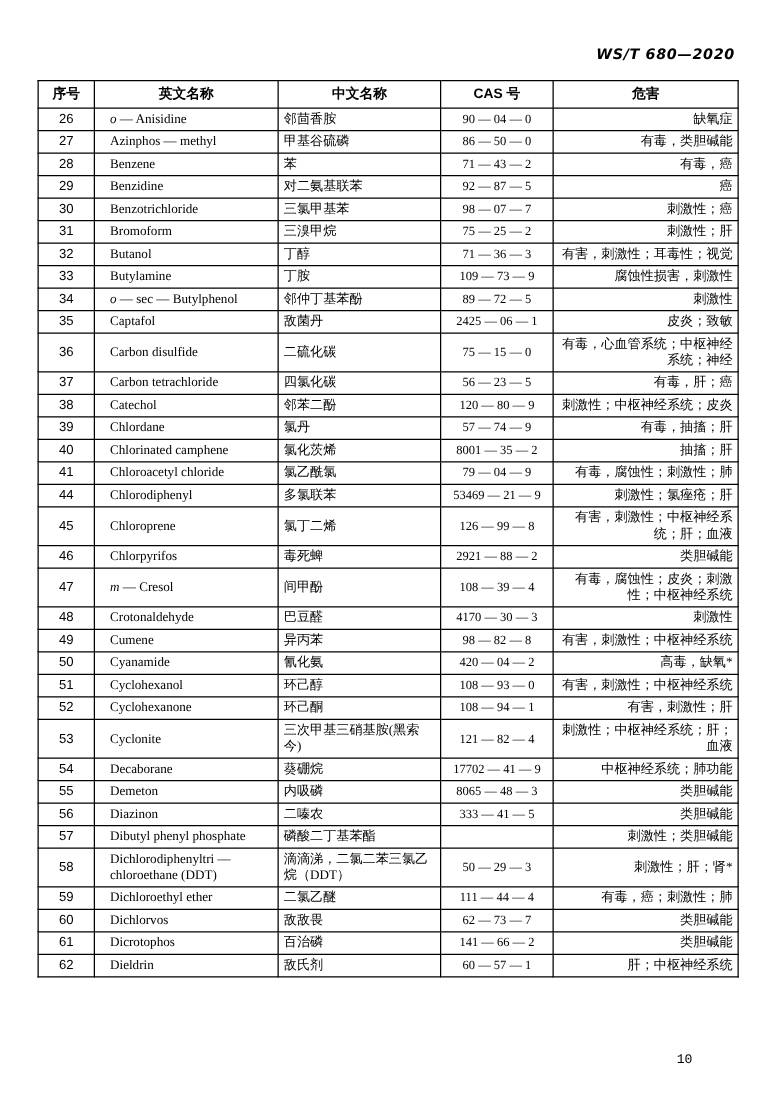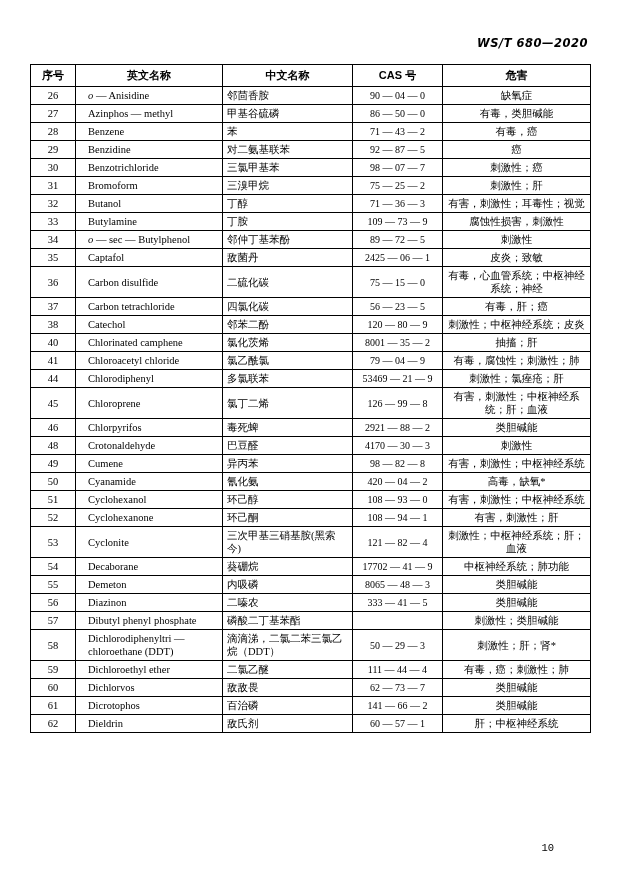--- a/index.html
+++ b/index.html
@@ -35,25 +35,25 @@
     vertical-align:middle;
     overflow:hidden;
   }
   .hazard-table th{
     font-weight:bold;
     text-align:center;
     font-size:11px;
     padding:4px 2px;
     font-family:"Liberation Sans","DejaVu Sans",sans-serif;
   }
-  td.c-no{text-align:center;font-family:Liberation Serif, serif;}
+  td.c-no{text-align:center;font-family:Liberation Sans, sans-serif;}
   td.c-en{text-align:left;font-family:"Liberation Serif","DejaVu Serif",serif;padding-left:12px;}
   td.c-cn{text-align:left;}
   td.c-cas{text-align:center;white-space:nowrap;font-size:10px;}
-  td.c-hz{text-align:center;margin-left:15px;}
+  td.c-hz{text-align:right;margin-left:15px;}
   .page-number{
     position:absolute;
     top:842px;
     right:64px;
     font-size:10.5px;
     font-family:Liberation Mono, monospace;
   }
 </style>
 </head>
 <body>
@@ -163,20 +163,27 @@
         <td class="c-hz">有毒，肝；癌</td>
       </tr>
       <tr>
         <td class="c-no">38</td>
         <td class="c-en">Catechol</td>
         <td class="c-cn">邻苯二酚</td>
         <td class="c-cas">120 — 80 — 9</td>
         <td class="c-hz">刺激性；中枢神经系统；皮炎</td>
       </tr>
       <tr>
+        <td class="c-no">39</td>
+        <td class="c-en">Chlordane</td>
+        <td class="c-cn">氯丹</td>
+        <td class="c-cas">57 — 74 — 9</td>
+        <td class="c-hz">有毒，抽搐；肝</td>
+      </tr>
+      <tr>
         <td class="c-no">40</td>
         <td class="c-en">Chlorinated camphene</td>
         <td class="c-cn">氯化茨烯</td>
         <td class="c-cas">8001 — 35 — 2</td>
         <td class="c-hz">抽搐；肝</td>
       </tr>
       <tr>
         <td class="c-no">41</td>
         <td class="c-en">Chloroacetyl chloride</td>
         <td class="c-cn">氯乙酰氯</td>
@@ -196,20 +203,27 @@
         <td class="c-cn">氯丁二烯</td>
         <td class="c-cas">126 — 99 — 8</td>
         <td class="c-hz">有害，刺激性；中枢神经系统；肝；血液</td>
       </tr>
       <tr>
         <td class="c-no">46</td>
         <td class="c-en">Chlorpyrifos</td>
         <td class="c-cn">毒死蜱</td>
         <td class="c-cas">2921 — 88 — 2</td>
         <td class="c-hz">类胆碱能</td>
+      </tr>
+      <tr>
+        <td class="c-no">47</td>
+        <td class="c-en"><i>m</i> — Cresol</td>
+        <td class="c-cn">间甲酚</td>
+        <td class="c-cas">108 — 39 — 4</td>
+        <td class="c-hz">有毒，腐蚀性；皮炎；刺激性；中枢神经系统</td>
       </tr>
       <tr>
         <td class="c-no">48</td>
         <td class="c-en">Crotonaldehyde</td>
         <td class="c-cn">巴豆醛</td>
         <td class="c-cas">4170 — 30 — 3</td>
         <td class="c-hz">刺激性</td>
       </tr>
       <tr>
         <td class="c-no">49</td>

